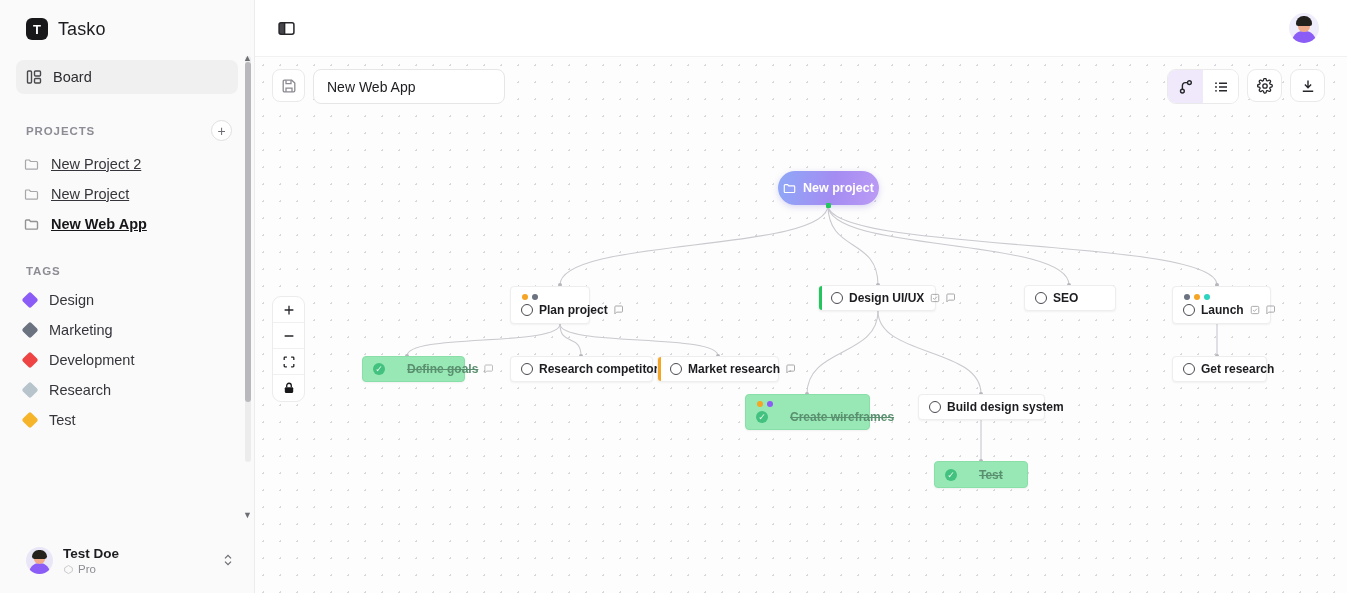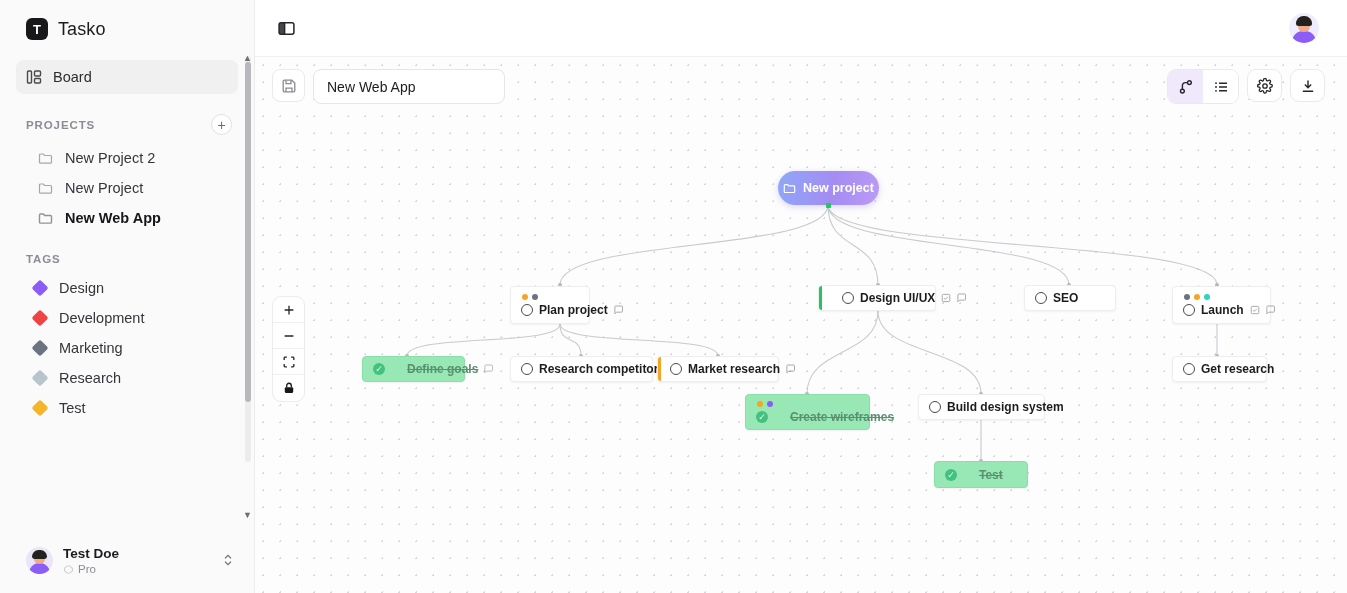--- a/index.html
+++ b/index.html
@@ -28,38 +28,38 @@
 
   .nav-item {
     display: flex; align-items: center; gap: 11px;
     margin: 0 16px; padding: 9px 10px; border-radius: 8px;
     font-size: 14.5px; color: #2c2c31; cursor: pointer;
   }
   .nav-item.active { background: #f0f0f0; }
 
   .section-head {
     display: flex; align-items: center; justify-content: space-between;
-    padding: 0 22px 0 26px; margin-top: 20px; margin-bottom: 8px;
+    padding: 0 22px 0 26px; margin-top: 26px; margin-bottom: 8px;
   }
   .section-title { font-size: 11.5px; font-weight: 700; color: #8c8c94; letter-spacing: .9px; }
   .add-btn {
     width: 21px; height: 21px; border-radius: 50%; border: 1px solid #e0e0e0;
     background: #fff; color: #6d6d75; font-size: 14px; line-height: 1;
     display: flex; align-items: center; justify-content: center; cursor: pointer;
   }
 
   .proj-item {
     display: flex; align-items: center; gap: 12px;
-    padding: 7px 38px; font-size: 14.5px; color: #35353b; cursor: pointer;
+    padding: 7px 24px; font-size: 14.5px; color: #35353b; cursor: pointer; text-decoration: underline;
   }
   .proj-item.current { font-weight: 700; color: #17171b; }
 
   .tag-item {
     display: flex; align-items: center; gap: 13px;
-    padding: 7px 34px; font-size: 14.5px; color: #35353b; cursor: pointer;
+    padding: 7px 24px; font-size: 14.5px; color: #35353b; cursor: pointer;
   }
   .diamond { width: 12px; height: 12px; transform: rotate(45deg); border-radius: 2px; flex: 0 0 12px; }
 
   .sb-bottom { padding: 0 0 14px 0; }
   .help-row {
     display: flex; align-items: center; gap: 11px;
     padding: 8px 26px; font-size: 14.5px; color: #35353b; cursor: pointer;
   }
   .user-row {
     display: flex; align-items: center; gap: 10px; padding: 8px 20px 4px 26px; cursor: pointer;
@@ -221,26 +221,26 @@
 
       <div class="section-head">
         <span class="section-title">TAGS</span>
       </div>
 
       <div class="tag-item">
         <span class="diamond" style="background:#8b5cf6"></span>
         <span>Design</span>
       </div>
       <div class="tag-item">
+        <span class="diamond" style="background:#6b7280"></span>
+        <span>Marketing</span>
+      </div>
+      <div class="tag-item">
         <span class="diamond" style="background:#ef4444"></span>
         <span>Development</span>
-      </div>
-      <div class="tag-item">
-        <span class="diamond" style="background:#6b7280"></span>
-        <span>Marketing</span>
       </div>
       <div class="tag-item">
         <span class="diamond" style="background:#b7c4cc"></span>
         <span>Research</span>
       </div>
       <div class="tag-item">
         <span class="diamond" style="background:#f5b42a"></span>
         <span>Test</span>
       </div>
     </div>
@@ -415,21 +415,21 @@
           <span class="ic">
             <svg width="10" height="10" viewBox="0 0 16 16" fill="none" stroke="#3b3b42" stroke-width="1.5">
               <path d="M13.6 10a1.4 1.4 0 01-1.4 1.4H4.2L1.4 14.2V3a1.4 1.4 0 011.4-1.4h9.4A1.4 1.4 0 0113.6 3z"></path>
             </svg>
           </span>
         </div>
       </div>
 
       <div class="node" style="left:563px; top:228px; width:118px; height:26px;">
         <span class="accent" style="background:#22c55e"></span>
-        <div class="node-row" style="padding-left:23px;">
+        <div class="node-row" style="padding-left:12px;">
           <span class="chk"></span>
           <span class="node-label">Design UI/UX</span>
           <span class="ic">
             <svg width="10" height="10" viewBox="0 0 16 16" fill="none" stroke="#3b3b42" stroke-width="1.5">
               <rect x="2" y="2.2" width="12" height="11.6" rx="1.6"></rect>
                 <path d="M5 8.2l2 2 4-4.2"></path>
             </svg>
           </span>
           <span class="ic">
             <svg width="10" height="10" viewBox="0 0 16 16" fill="none" stroke="#3b3b42" stroke-width="1.5">

